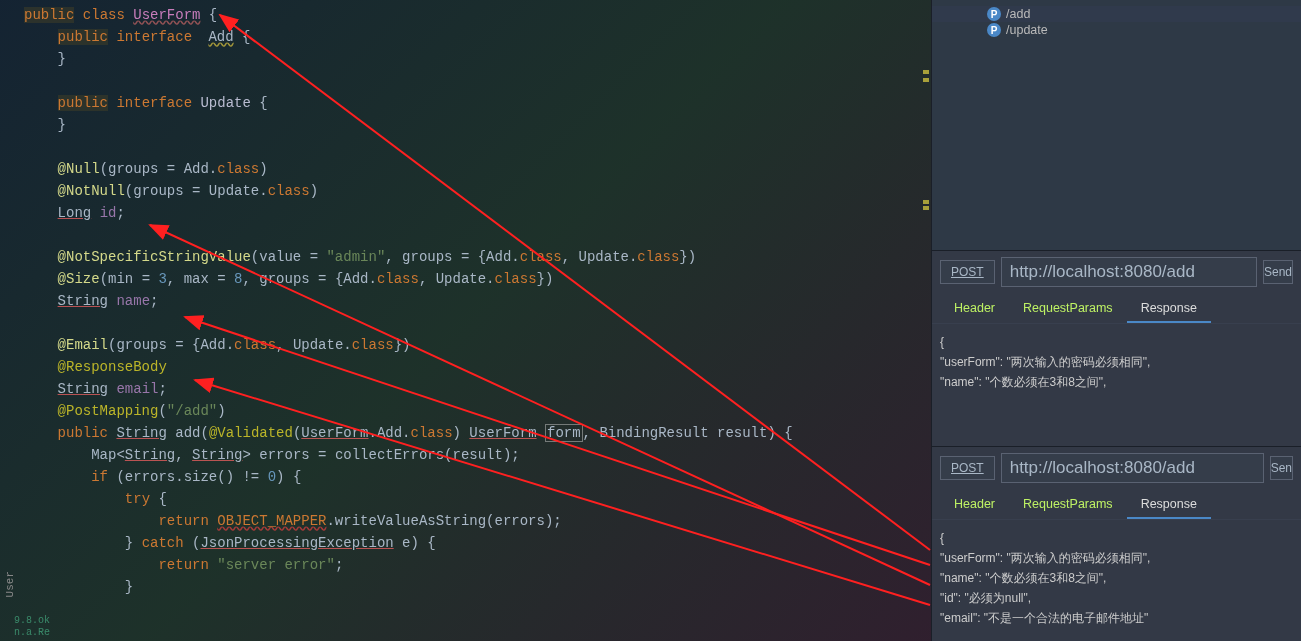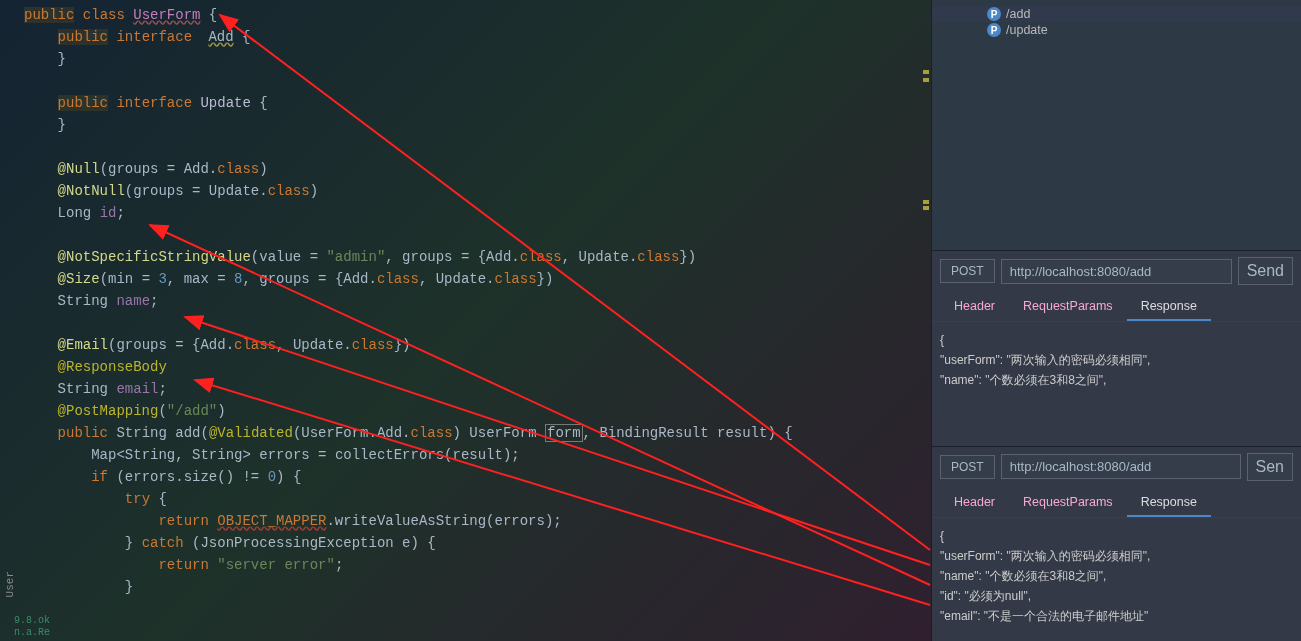--- a/index.html
+++ b/index.html
@@ -22,21 +22,21 @@
   overflow: hidden;
 }
 .code-line {
   padding: 2px 24px;
   line-height: 18px;
   white-space: pre;
   font-size: 14px;
 }
 .kw { color: #cc7832; }
 .kw-bg { background: rgba(60,60,40,0.6); }
-.type-underline { text-decoration-color: rgba(255,100,100,0.7); }
+.type-underline { text-decoration: underline; text-decoration-color: rgba(255,100,100,0.7); }
 .classname { color: #c77dbb; text-decoration: underline wavy rgba(200,100,100,0.7); }
 .interface-name { color: #b9bcd1; }
 .ann { color: #bbb529; }
 .ann-bright { color: #d4d98a; }
 .str { color: #6a8759; }
 .num { color: #6897bb; }
 .field { color: #9876aa; }
 .warning { text-decoration: underline wavy rgba(200,180,60,0.8); margin-left: 8px; }
 .cursor-box { border: 1px solid rgba(200,200,200,0.5); padding: 0 1px; }
 .unknown { color: #cc7832; text-decoration: underline wavy rgba(200,60,60,0.8); }
@@ -89,46 +89,47 @@
   padding: 6px 8px;
   gap: 6px;
 }
 .method-btn {
   background: #353d4a;
   border: 1px solid #5a6272;
   color: #a9b7c6;
   padding: 4px 10px;
   font-size: 12px;
   font-family: 'Segoe UI', sans-serif;
+  text-decoration: underline;
 }
 .url-input {
   flex: 1;
   background: #353d4a;
   border: 1px solid #5a6272;
   color: #a9b7c6;
   padding: 4px 8px;
-  font-size: 13px;
+  font-size: 17px;
   font-family: 'Segoe UI', sans-serif;
 }
 .send-btn {
   background: #353d4a;
   border: 1px solid #5a6272;
   color: #a9b7c6;
-  padding: 4px 8px;
-  font-size: 16px;
+  padding: 4px 0;
+  font-size: 12px;
 }
 .tabs-row {
   display: flex;
   gap: 0;
   padding: 2px 8px 0;
   border-bottom: 1px solid rgba(70,80,100,0.3);
 }
 .tab {
   padding: 6px 14px;
-  color: #f9a8d4;
+  color: #bef264;
   font-size: 12.5px;
   font-family: 'Segoe UI', sans-serif;
   cursor: pointer;
 }
 .tab.active { color: #ddd; border-bottom: 2px solid #4a88c7; }
 .response-body {
   flex: 1;
   padding: 8px;
   font-size: 12px;
   color: #ccc;
@@ -161,26 +162,26 @@
   left: 0;
   bottom: 40px;
   writing-mode: vertical-rl;
   transform: rotate(180deg);
   font-size: 11px;
   color: #888;
   padding: 4px;
 }
 .left-bottom-labels {
   position: absolute;
-  left: 0;
+  left: 12px;
   bottom: 2px;
   font-size: 10px;
   color: #3a8a6a;
   line-height: 12px;
-  padding-left: 14px;
+  padding-left: 2px;
 }
 </style>
 </head>
 <body>
 
 <div class="main-container">
   <div class="editor-pane">
 
     <div class="code-line"><span class="kw kw-bg">public</span> <span class="kw">class</span> <span class="classname">UserForm</span> {</div>
     <div class="code-line">    <span class="kw kw-bg">public</span> <span class="kw">interface</span> <span class="warning">Add</span> {</div>

